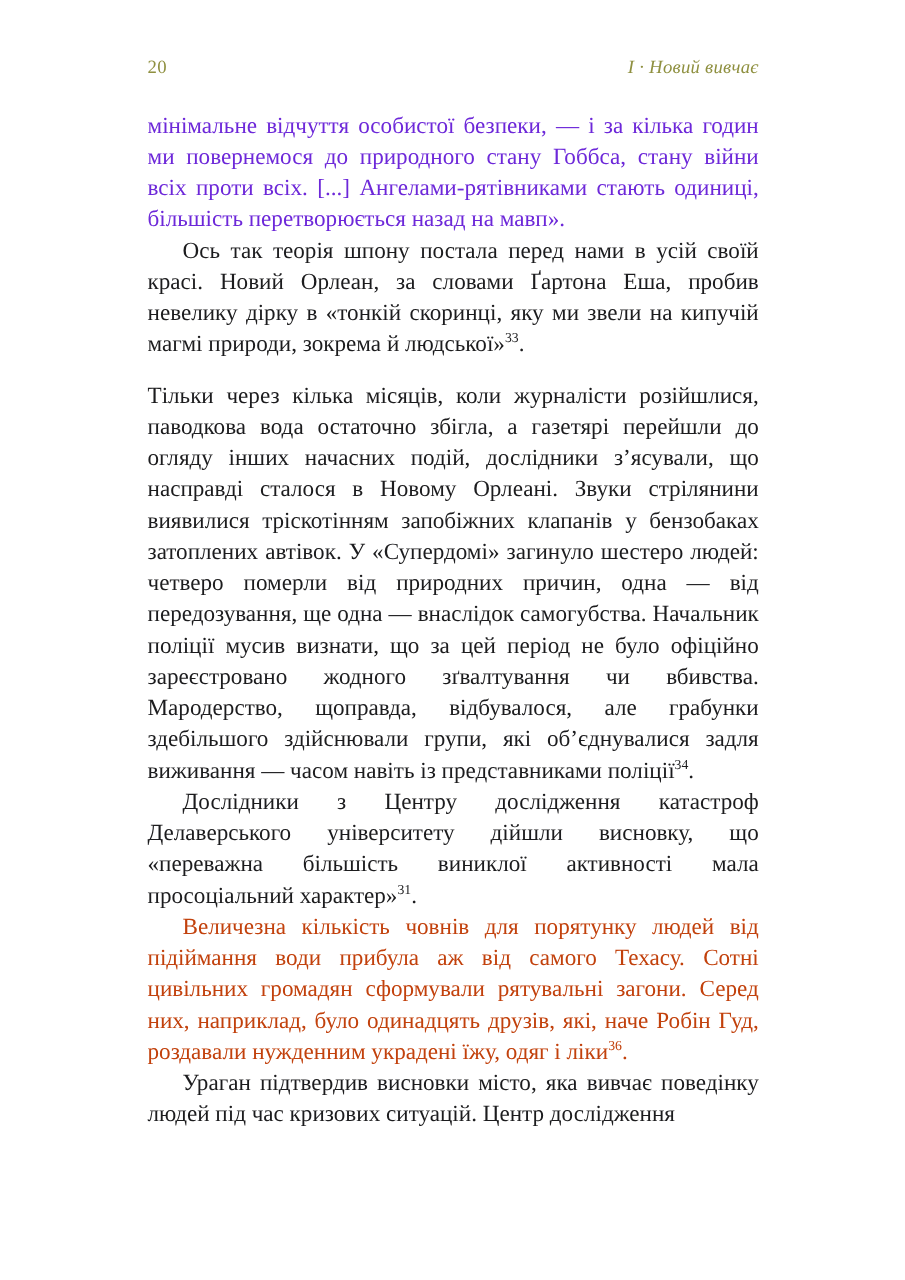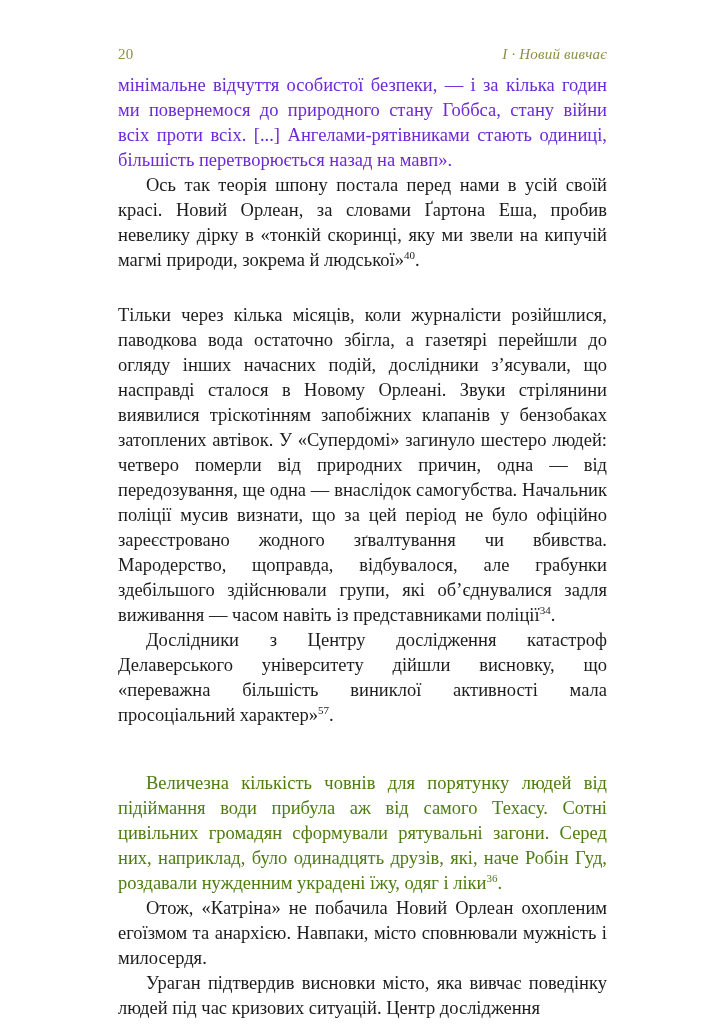--- a/index.html
+++ b/index.html
@@ -17,21 +17,21 @@
     padding: 46px 117px 0 118px;
     font-family: "Liberation Serif", "DejaVu Serif", serif;
     overflow: hidden;
   }
   .page-header {
     display: flex;
     justify-content: space-between;
     align-items: flex-end;
     font-size: 15px;
     letter-spacing: 0.2px;
-    margin-bottom: 10px;
+    margin-bottom: 26px;
   }
   .page-number {
     font-style: normal;
   }
   .chapter-title {
     font-style: italic;
   }
   .text-block {
     width: 100%;
   }
@@ -41,38 +41,37 @@
     line-height: 25px;
     text-align: justify;
     color: #1c1c1e;
     hyphens: auto;
     -webkit-hyphens: auto;
   }
   .para.indent {
     text-indent: 28px;
   }
   .para.section-break {
-    margin-top: 30px;
+    margin-top: 16px;
   }
   .para sup {
     font-size: 11px;
     line-height: 0;
     vertical-align: super;
   }
 </style>
 </head>
 <body>
 
 <div class="page">
   <header class="page-header" style="color: rgb(143, 144, 64);">
     <span class="page-number">20</span>
     <span class="chapter-title">І · Новий вивчає</span>
   </header>
   <main class="text-block" id="text-block">
       <p class="para" style="color: #6d28d9;">мінімальне відчуття особистої безпеки, — і за кілька годин ми повернемося до природного стану Гоббса, стану війни всіх проти всіх. [...] Ангелами-рятівниками стають одиниці, більшість перетворюється назад на мавп».</p>
-      <p class="para indent" style="color: rgb(28, 28, 30);">Ось так теорія шпону постала перед нами в усій своїй красі. Новий Орлеан, за словами Ґартона Еша, пробив невелику дірку в «тонкій скоринці, яку ми звели на кипучій магмі природи, зокрема й людської»<sup>40</sup>.</p>
+      <p class="para indent" style="color: rgb(28, 28, 30);">Ось так теорія шпону постала перед нами в усій своїй красі. Новий Орлеан, за словами Ґартона Еша, пробив невелику дірку в «тонкій скоринці, яку ми звели на кипучій магмі природи, зокрема й людської»<sup>33</sup>.</p>
       <p class="para section-break" style="color: rgb(28, 28, 30);">Тільки через кілька місяців, коли журналісти розійшлися, паводкова вода остаточно збігла, а газетярі перейшли до огляду інших начасних подій, дослідники з’ясували, що насправді сталося в Новому Орлеані. Звуки стрілянини виявилися тріскотінням запобіжних клапанів у бензобаках затоплених автівок. У «Супердомі» загинуло шестеро людей: четверо померли від природних причин, одна — від передозування, ще одна — внаслідок самогубства. Начальник поліції мусив визнати, що за цей період не було офіційно зареєстровано жодного зґвалтування чи вбивства. Мародерство, щоправда, відбувалося, але грабунки здебільшого здійснювали групи, які об’єднувалися задля виживання — часом навіть із представниками поліції<sup>34</sup>.</p>
-      <p class="para indent" style="color: rgb(28, 28, 30);">Дослідники з Центру дослідження катастроф Делаверського університету дійшли висновку, що «переважна більшість виниклої активності мала просоціальний характер»<sup>57</sup>.</p>
-      <p class="para indent" style="color: #4d7c0f; margin-top: 43px;">Величезна кількість човнів для порятунку людей від підіймання води прибула аж від самого Техасу. Сотні цивільних громадян сформували рятувальні загони. Серед них, наприклад, було одинадцять друзів, які, наче Робін Гуд, роздавали нужденним украдені їжу, одяг і ліки<sup>36</sup>.</p>
-      <p class="para indent" style="color: rgb(28, 28, 30);">Отож, «Катріна» не побачила Новий Орлеан охопленим егоїзмом та анархією. Навпаки, місто сповнювали мужність і милосердя.</p>
+      <p class="para indent" style="color: rgb(28, 28, 30);">Дослідники з Центру дослідження катастроф Делаверського університету дійшли висновку, що «переважна більшість виниклої активності мала просоціальний характер»<sup>31</sup>.</p>
+      <p class="para indent" style="color: #c2410c;">Величезна кількість човнів для порятунку людей від підіймання води прибула аж від самого Техасу. Сотні цивільних громадян сформували рятувальні загони. Серед них, наприклад, було одинадцять друзів, які, наче Робін Гуд, роздавали нужденним украдені їжу, одяг і ліки<sup>36</sup>.</p>
       <p class="para indent" style="color: rgb(28, 28, 30);">Ураган підтвердив висновки місто, яка вивчає поведінку людей під час кризових ситуацій. Центр дослідження</p>
     </main>
 </div>
 
 </body></html>

